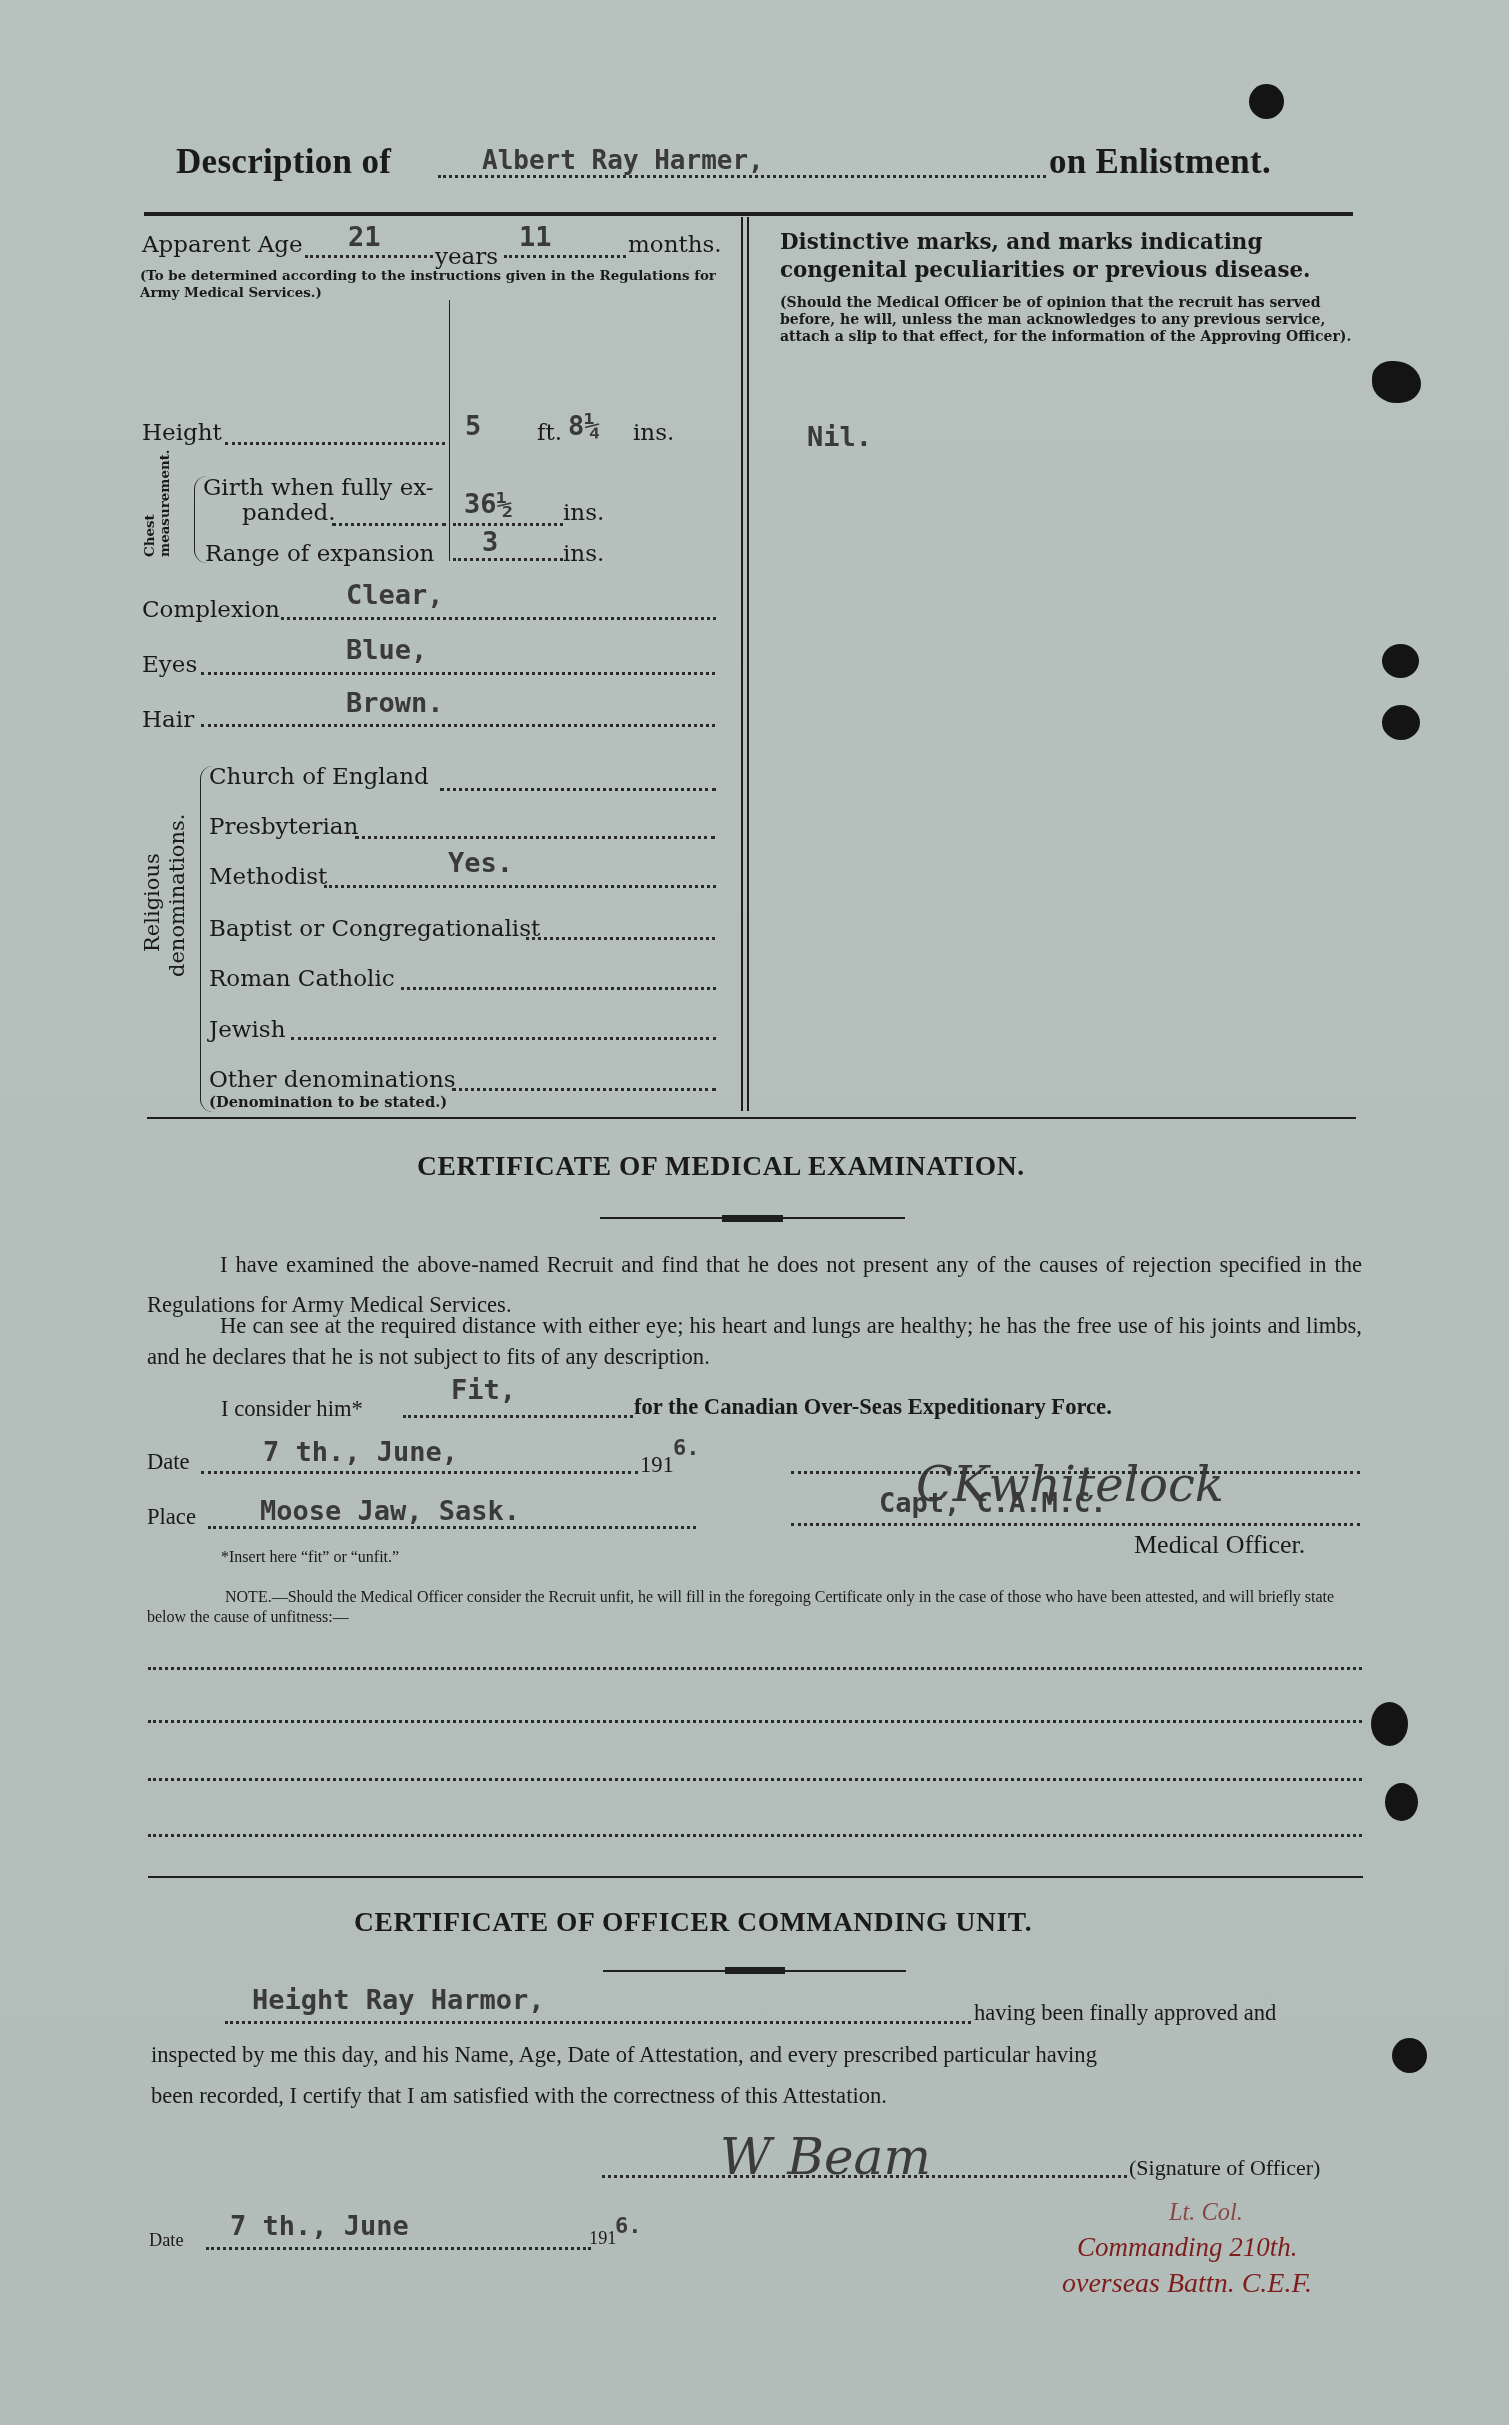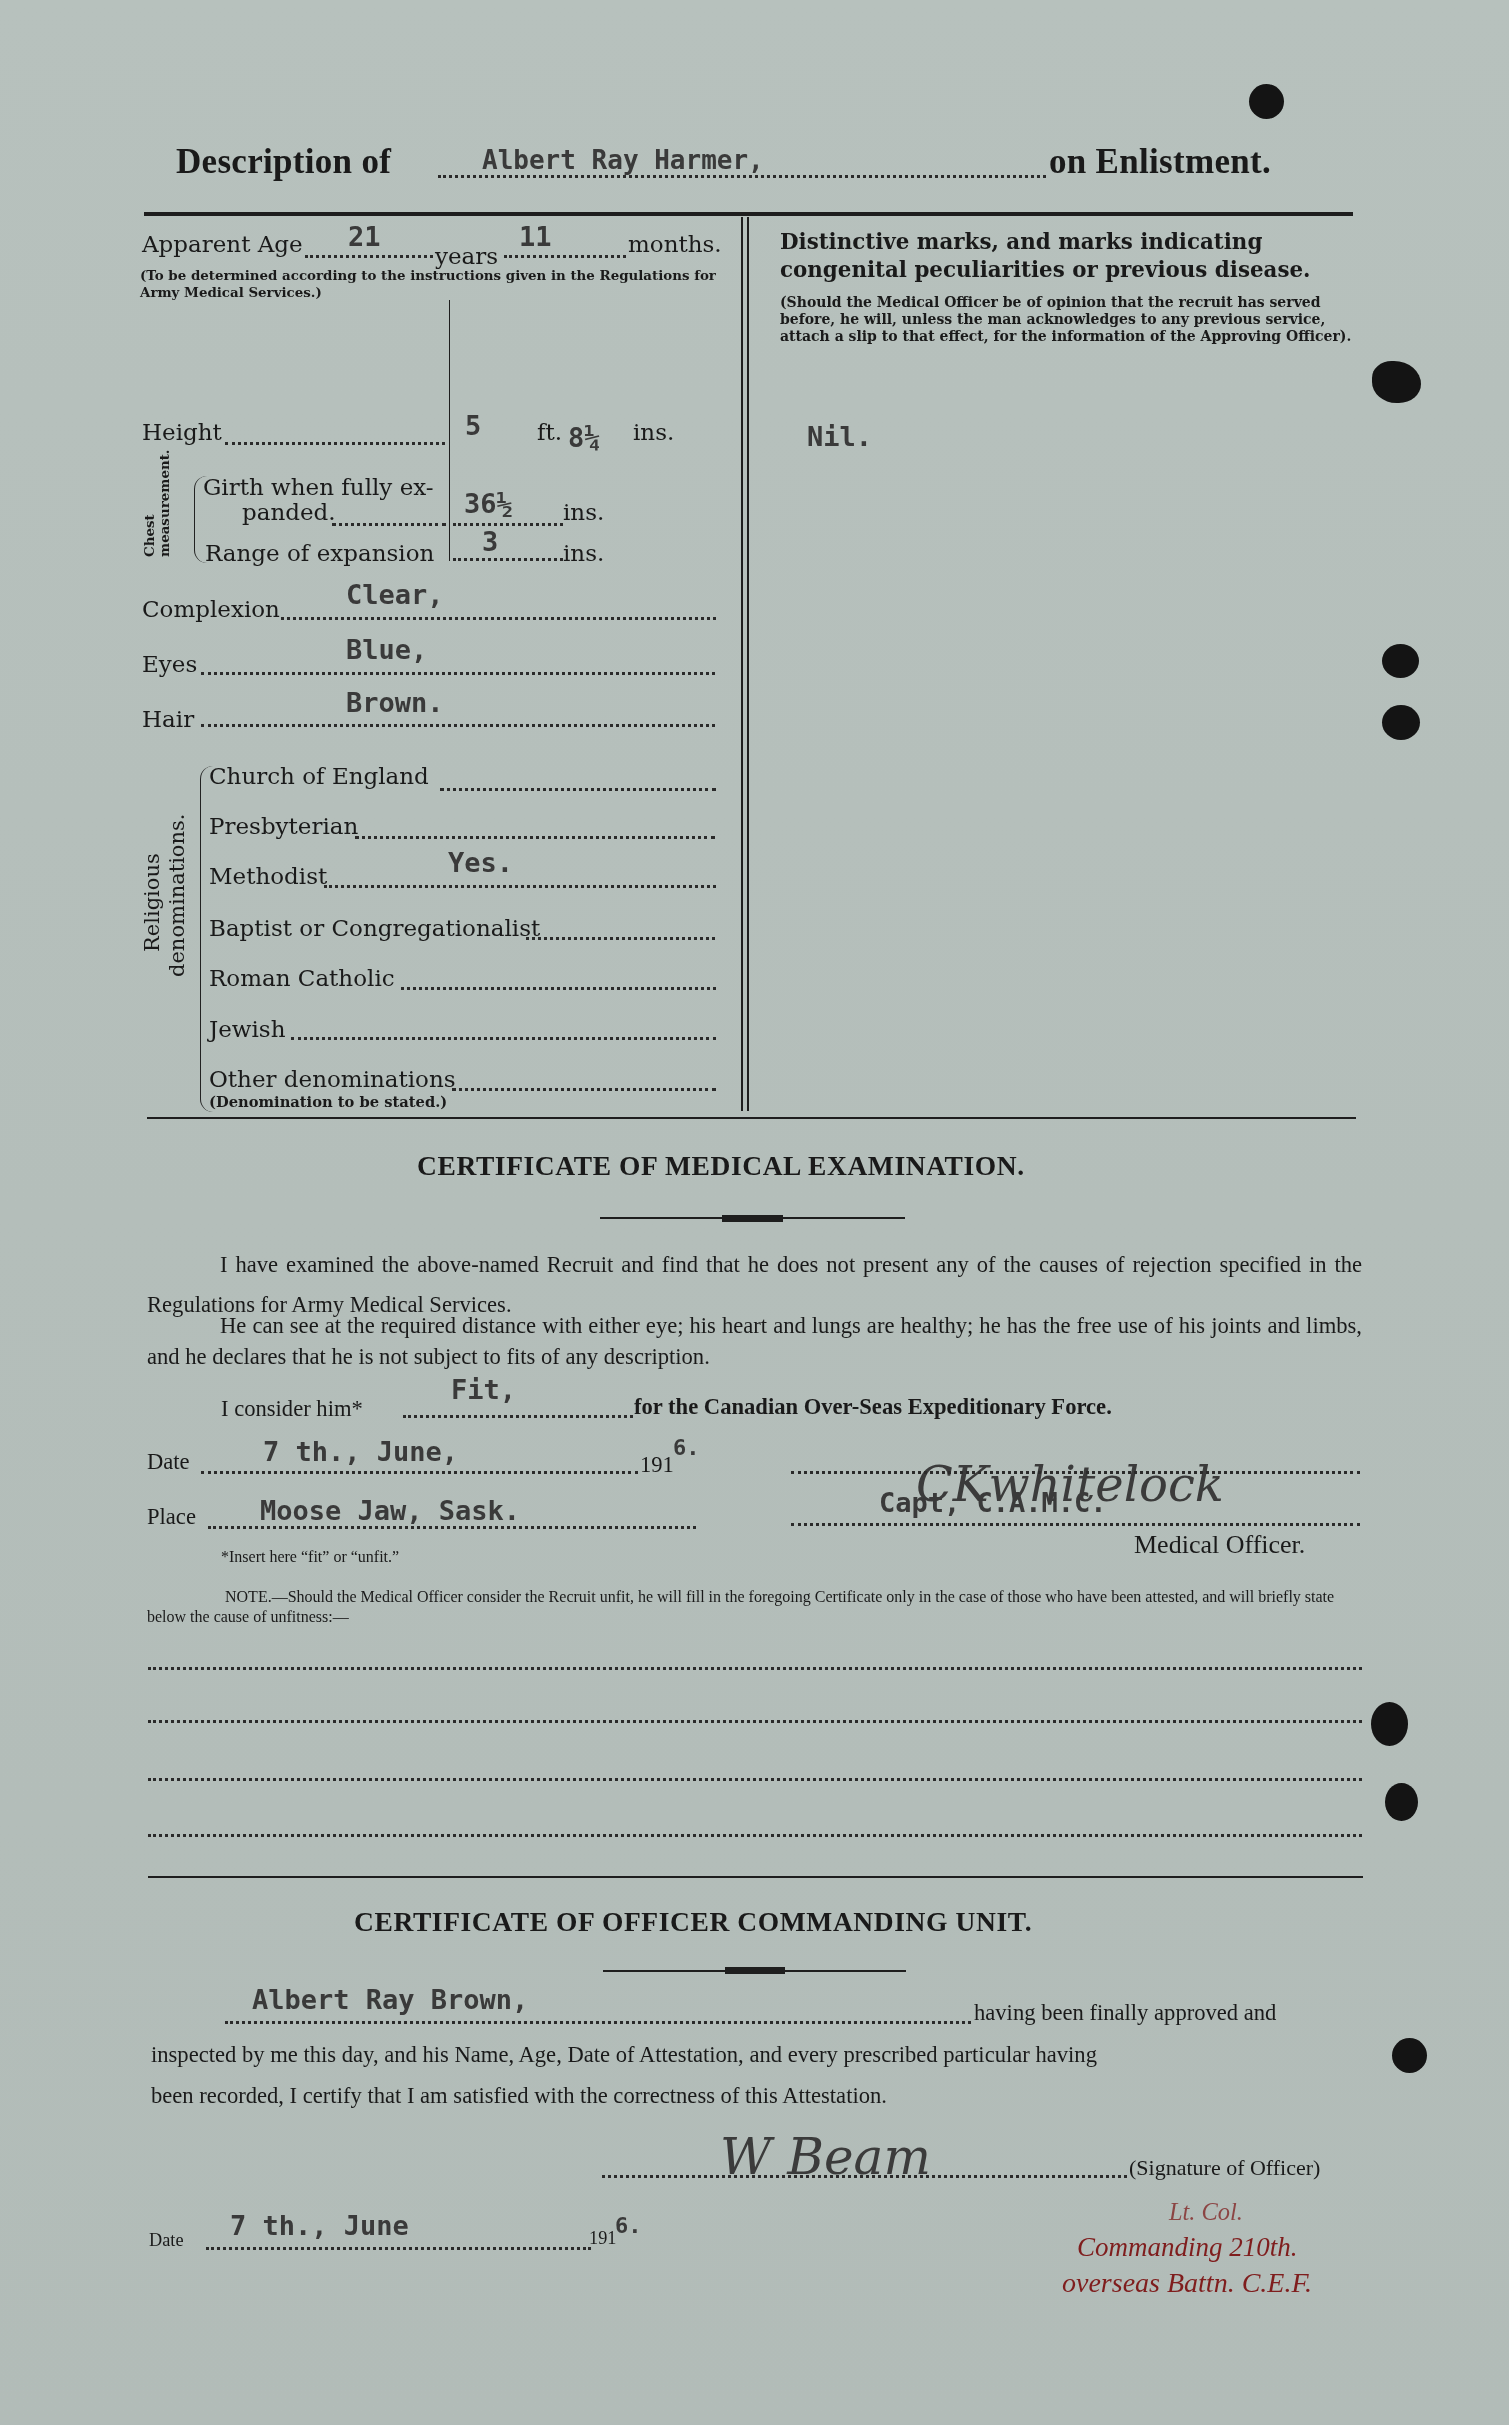--- a/index.html
+++ b/index.html
@@ -56,21 +56,21 @@
 <div class="abs lbl" style="left:435px;top:231px;margin-top:12px;">years</div>
 <div class="abs type typed" style="left:519px;top:221px;">11</div>
 <div class="dots" style="left:504px;top:255px;width:122px;"></div>
 <div class="abs lbl" style="left:628px;top:231px;">months.</div>
 <div class="abs small" style="left:140px;top:267px;width:586px;font-size:13.4px;">(To be determined according to the instructions given in the Regulations for Army Medical Services.)</div>
 
 <div class="abs lbl" style="left:142px;top:419px;">Height</div>
 <div class="dots" style="left:225px;top:442px;width:220px;"></div>
 <div class="abs type typed" style="left:465px;top:410px;">5</div>
 <div class="abs lbl" style="left:537px;top:419px;">ft.</div>
-<div class="abs type typed" style="left:568px;top:410px;margin-top:12px;">8¼</div>
+<div class="abs type typed" style="left:568px;top:410px;">8¼</div>
 <div class="abs lbl" style="left:633px;top:419px;">ins.</div>
 
 <div class="vert small" style="left:142px;top:557px;width:92px;font-size:13.4px;white-space:normal;line-height:14.7px;">Chest measurement.</div>
 <div class="brace" style="left:194px;top:476px;width:12.2px;height:87px;"></div>
 <div class="abs lbl" style="left:203px;top:474px;">Girth when fully ex-</div>
 <div class="abs lbl" style="left:242px;top:499px;">panded.</div>
 <div class="dots" style="left:332px;top:523px;width:114px;"></div>
 <div class="abs type typed" style="left:464px;top:488px;">36½</div>
 <div class="dots" style="left:453px;top:523px;width:110px;"></div>
 <div class="abs lbl" style="left:563px;top:499px;">ins.</div>
@@ -160,21 +160,21 @@
 <div class="dots" style="left:148px;top:1720px;width:1214px;"></div>
 <div class="dots" style="left:148px;top:1778px;width:1214px;"></div>
 <div class="dots" style="left:148px;top:1834px;width:1214px;"></div>
 
 <div class="rule" style="left:148px;top:1876px;width:1215px;height:2.4px;"></div>
 
 <div class="abs heading" style="left:354px;top:1906px;">CERTIFICATE OF OFFICER COMMANDING UNIT.</div>
 <div class="rule" style="left:603px;top:1970px;width:303px;height:2.4px;"></div>
 <div class="rule" style="left:725px;top:1967px;width:60px;height:7.3px;"></div>
 
-<div class="abs type typed" style="left:252px;top:1984px;">Albert Ray Brown,</div>
+<div class="abs type typed" style="left:252px;top:1984px;">Height Ray Harmor,</div>
 <div class="dots" style="left:225px;top:2021px;width:746px;"></div>
 <div class="abs body" style="left:974px;top:2000px;">having been finally approved and</div>
 <div class="abs body" style="left:151px;top:2042px;width:1215px;">inspected by me this day, and his Name, Age, Date of Attestation, and every prescribed particular having</div>
 <div class="abs body" style="left:151px;top:2083px;">been recorded, I certify that I am satisfied with the correctness of this Attestation.</div>
 
 <div class="abs sig" style="left:720px;top:2128px;font-size:50px;">W Beam</div>
 <div class="dots" style="left:602px;top:2175px;width:525px;"></div>
 <div class="abs body" style="left:1129px;top:2155px;font-size:22px;">(Signature of Officer)</div>
 
 <div class="abs body" style="left:149px;top:2230px;font-size:18.3px;">Date</div>

